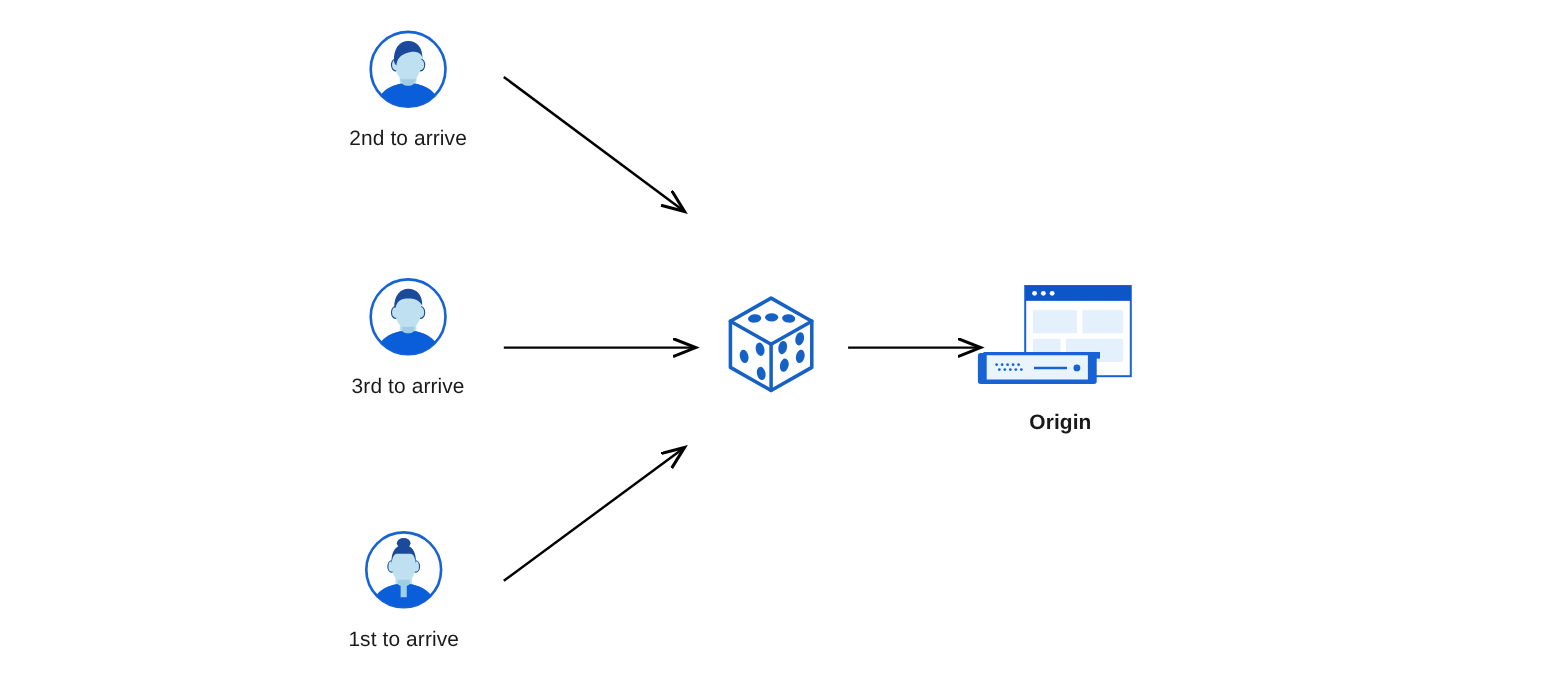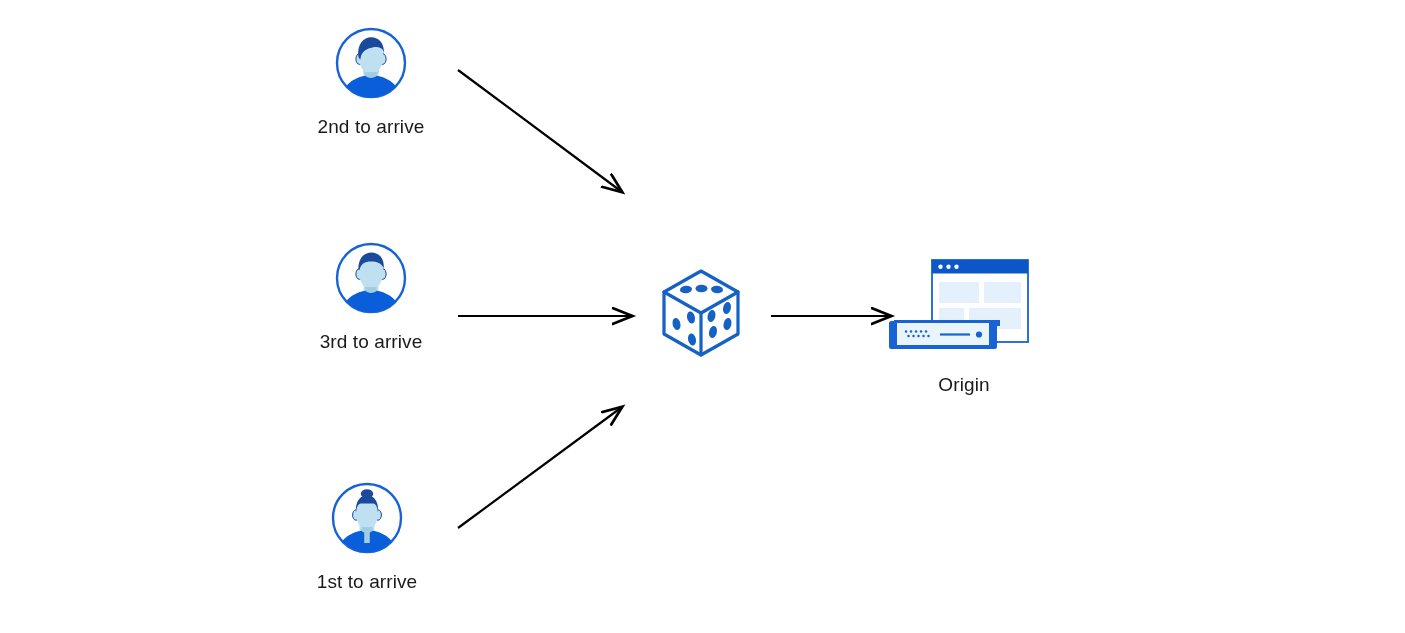--- a/index.html
+++ b/index.html
@@ -82,21 +82,21 @@
           <path d="M24.2 29.5 C23.4 18 29.5 11.2 37.2 11.2 C45.2 11.2 50.6 17.4 50 28.2 C49.7 24 47.6 21.6 44 21.2 C39 20.6 31.5 22.8 28.4 27.2 C27.2 28.9 26.6 31 26.4 33.6 C25.4 32.8 24.4 31.6 24.2 29.5 Z" fill="#1b4a9c"></path>
           <path d="M42.5 49.8 C46.5 50.4 50 51.6 52.6 53.4 L52.6 60 L21.5 60 L21.5 53.4 C24 51.6 27.6 50.4 31.5 49.8 Z" fill="#0b5ed9"></path>
           <path d="M31.5 49.8 C33.5 52.6 40.5 52.6 42.5 49.8 L42.5 46 L31.5 46 Z" fill="#9ecde4"></path>
         </g>
       </svg>
     </div>
     <div class="label-gap"></div>
     <div class="node-label">2nd to arrive</div>
   </div>
 
-  <div class="node" style="left:296px; top:241px; width:150px;">
+  <div class="node" style="left:296px; top:251px; width:150px;">
     <div class="avatar-wrap">
       <svg viewBox="0 0 74 74" width="74" height="74">
         <defs>
             <clipPath id="clipB">
               <circle cx="37" cy="37" r="34"></circle>
             </clipPath>
           </defs>
         <circle cx="37" cy="37" r="34" fill="#ffffff" stroke="#1763d6" stroke-width="2.4"></circle>
         <g clip-path="url(#clipB)">
           <path d="M8 74 C8 58 20.5 50 37 50 C53.5 50 66 58 66 74 Z" fill="#0b5ed9"></path>
@@ -165,21 +165,21 @@
         <g fill="#1561c4">
           <ellipse cx="55.5" cy="49" rx="3.9" ry="6.1" transform="rotate(12 55.5 49)"></ellipse>
           <ellipse cx="71" cy="41" rx="3.9" ry="6.1" transform="rotate(12 71 41)"></ellipse>
           <ellipse cx="57" cy="65" rx="3.9" ry="6.1" transform="rotate(12 57 65)"></ellipse>
           <ellipse cx="71.5" cy="57" rx="3.9" ry="6.1" transform="rotate(12 71.5 57)"></ellipse>
         </g>
       </svg>
     </div>
   </div>
 
-  <div class="node" style="left:884px; top:256px; width:160px;">
+  <div class="node" style="left:884px; top:256px; width:160px;font-weight:bold;">
     <div>
       <svg viewBox="0 0 160 104" width="160" height="104">
 
         <g>
           <rect x="48" y="4" width="96" height="82" fill="#ffffff" stroke="#1763d6" stroke-width="1.8"></rect>
           <rect x="48" y="4" width="96" height="13.5" fill="#0d56c8"></rect>
           <circle cx="56.5" cy="10.7" r="2.2" fill="#ffffff"></circle>
           <circle cx="64.5" cy="10.7" r="2.2" fill="#ffffff"></circle>
           <circle cx="72.5" cy="10.7" r="2.2" fill="#ffffff"></circle>
           <rect x="55" y="26" width="40" height="21" fill="#e4f0fb"></rect>

